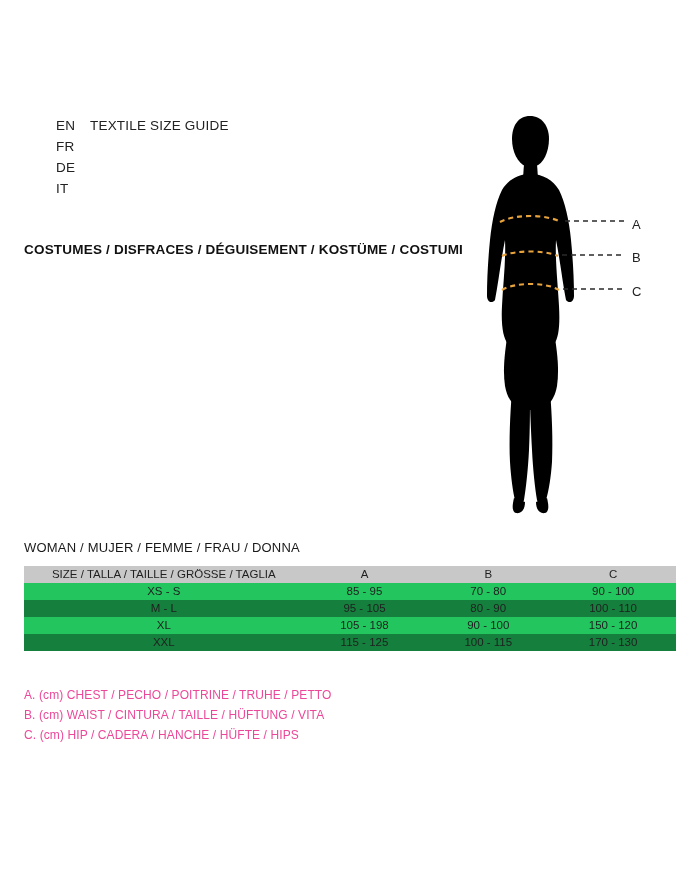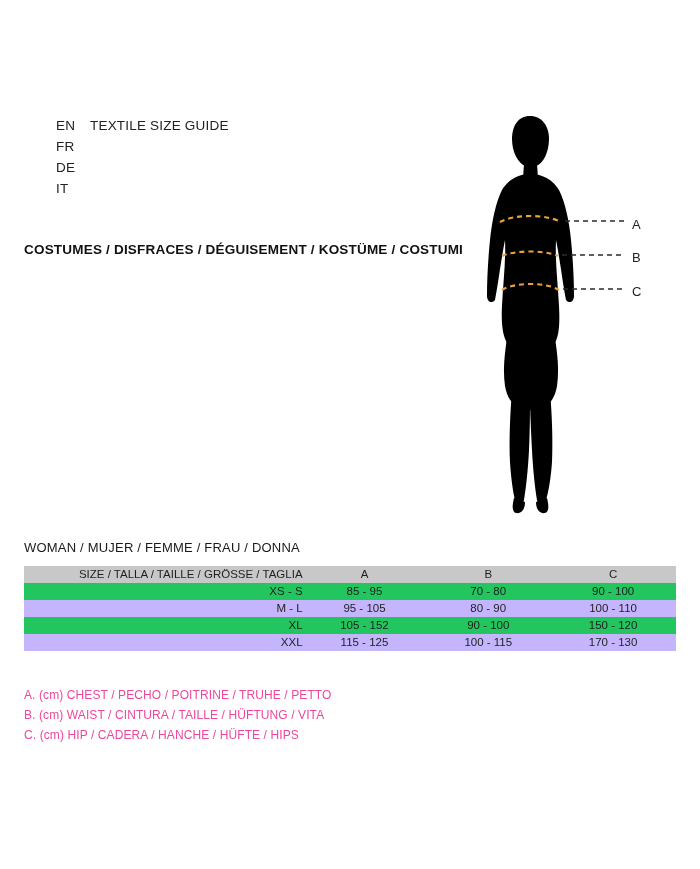--- a/index.html
+++ b/index.html
@@ -96,31 +96,31 @@
   table.size-table td {
     padding: 0;
     height: 17px;
     font-weight: normal;
     text-align: center;
     vertical-align: middle;
     line-height: 17px;
   }
   table.size-table th.first,
   table.size-table td.first {
-    text-align: right;
+    text-align: center;
     padding-left: 1px;
     width: 278px;
     margin-left: 44px;
   }
   table.size-table th.colA, table.size-table td.colA { width: 124px; }
   table.size-table th.colB, table.size-table td.colB { width: 124px; }
   table.size-table th.colC, table.size-table td.colC { width: 126px; }
   tr.head-row { background: #c8c8c8; }
   tr.row-odd  { background: #22c55e; }
-  tr.row-even { background: #c4b5fd; }
+  tr.row-even { background: #15803d; }
 
   
   .legend {
     position: absolute;
     left: 24px;
     top: 688px;
     width: 600px;
   }
   .legend-row {
     font-size: 12px;
@@ -226,21 +226,21 @@
       <td class="colC">90 - 100</td>
     </tr>
     <tr class="row-even">
       <td class="first">M - L</td>
       <td class="colA">95 - 105</td>
       <td class="colB">80 - 90</td>
       <td class="colC">100 - 110</td>
     </tr>
     <tr class="row-odd">
       <td class="first">XL</td>
-      <td class="colA">105 - 152</td>
+      <td class="colA">105 - 198</td>
       <td class="colB">90 - 100</td>
       <td class="colC">150 - 120</td>
     </tr>
     <tr class="row-even">
       <td class="first">XXL</td>
       <td class="colA">115 - 125</td>
       <td class="colB">100 - 115</td>
       <td class="colC">170 - 130</td>
     </tr>
   </tbody>

